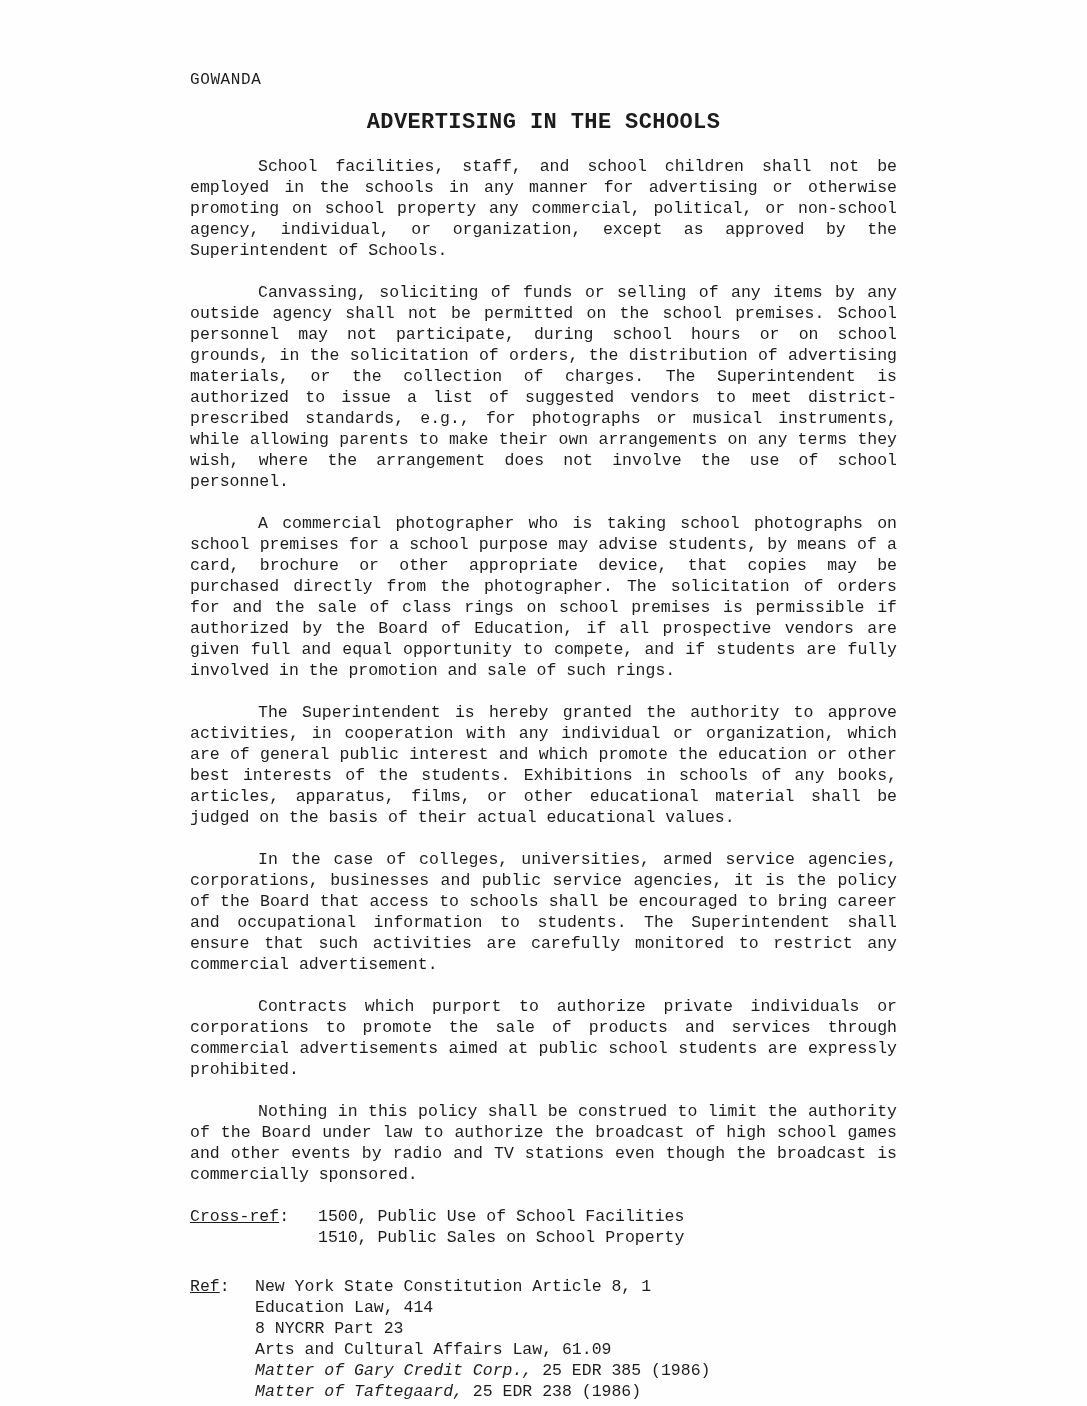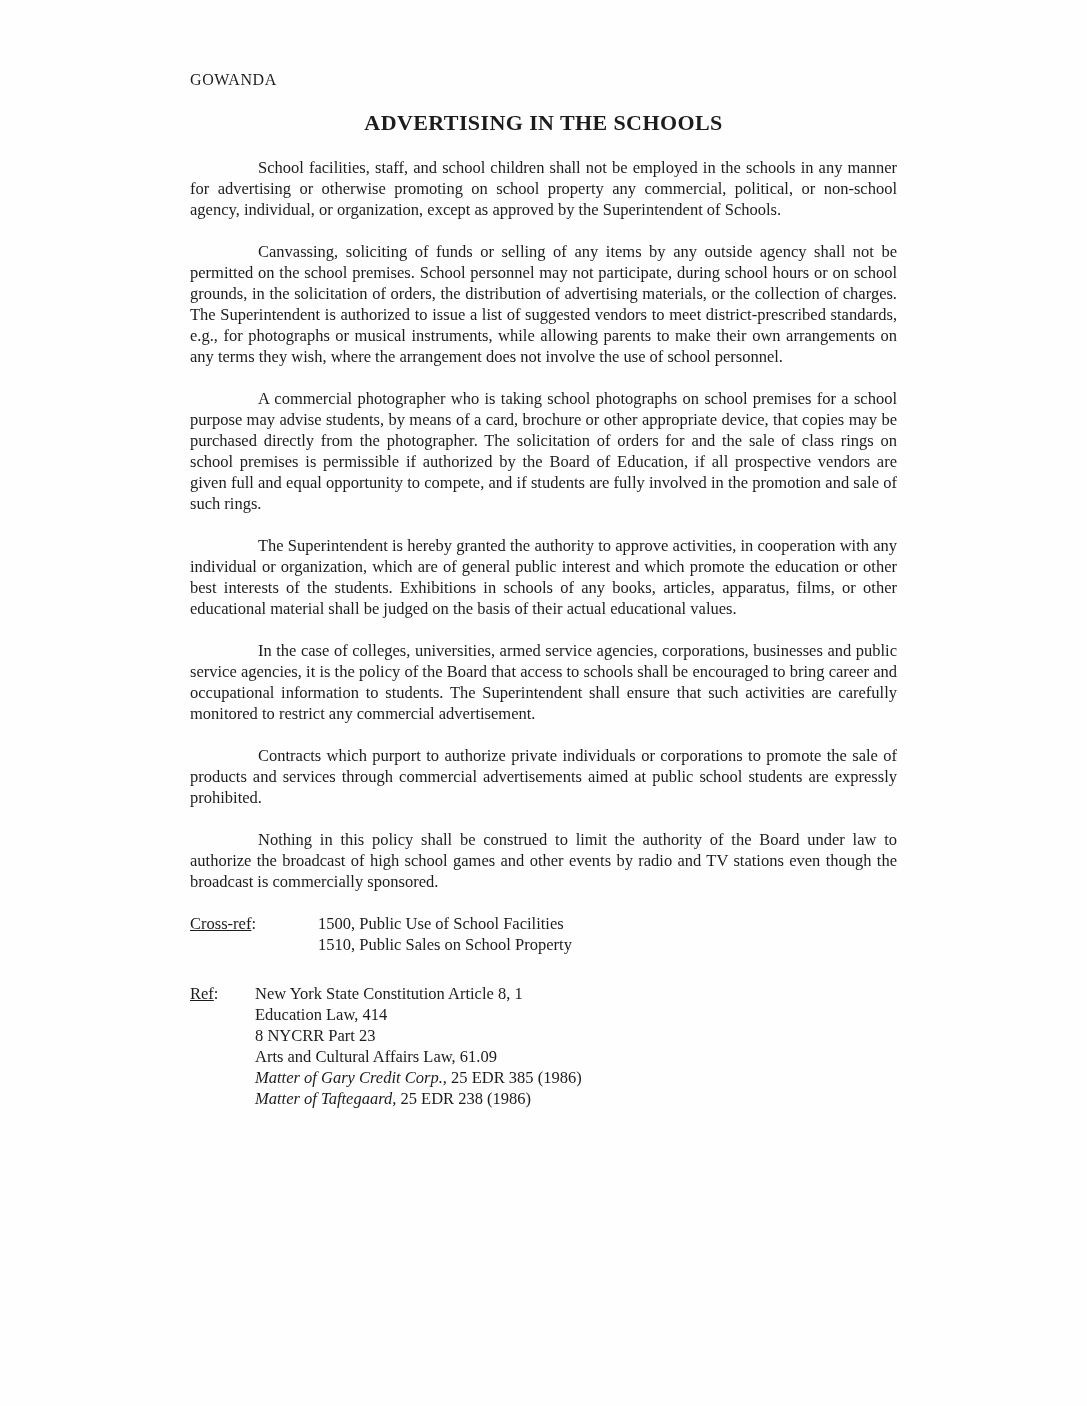--- a/index.html
+++ b/index.html
@@ -6,21 +6,21 @@
     margin: 0;
     padding: 0;
     background: #ffffff;
   }
   .page {
     position: relative;
     width: 1087px;
     height: 1406px;
     background: #fefefe;
     color: #1c1c1c;
-    font-family: Liberation Serif, serif;
+    font-family: Liberation Mono, monospace;
     overflow: hidden;
   }
   .content {
     position: absolute;
     left: 190px;
     top: 0;
     width: 707px;
   }
   .district {
     margin-top: 71px;

